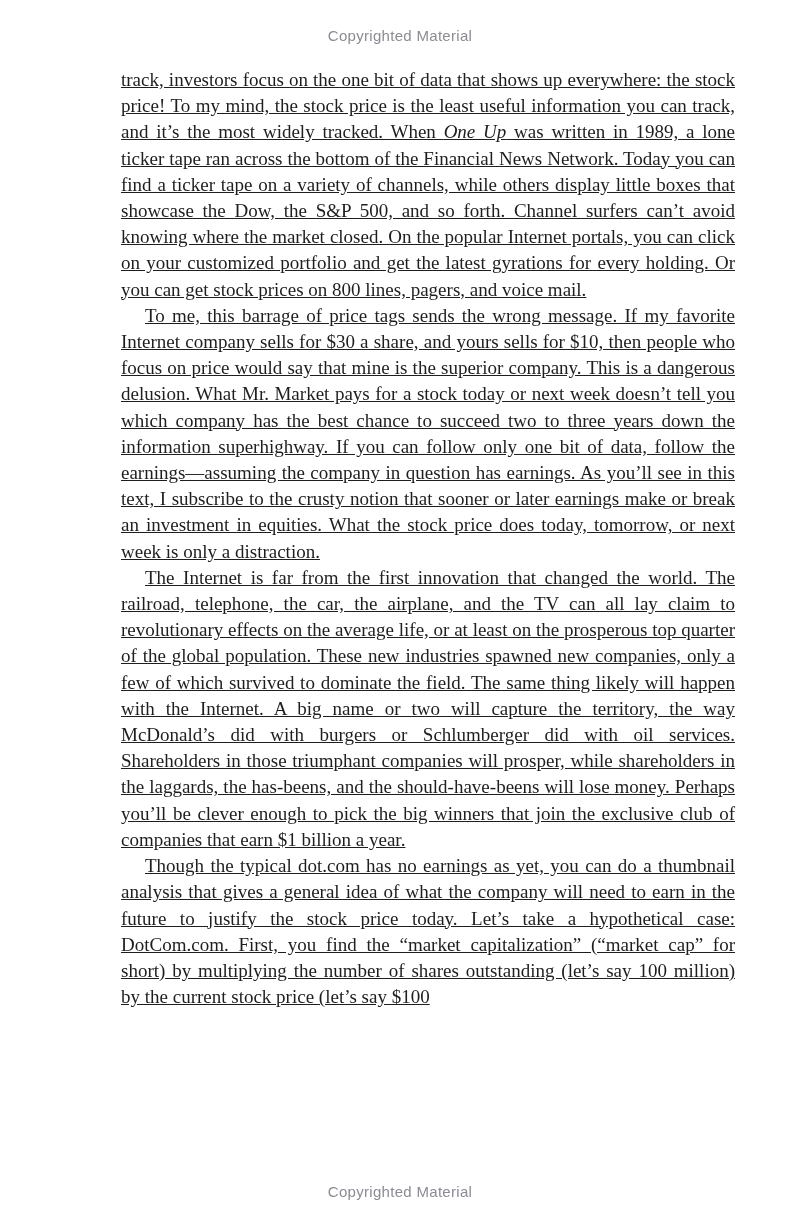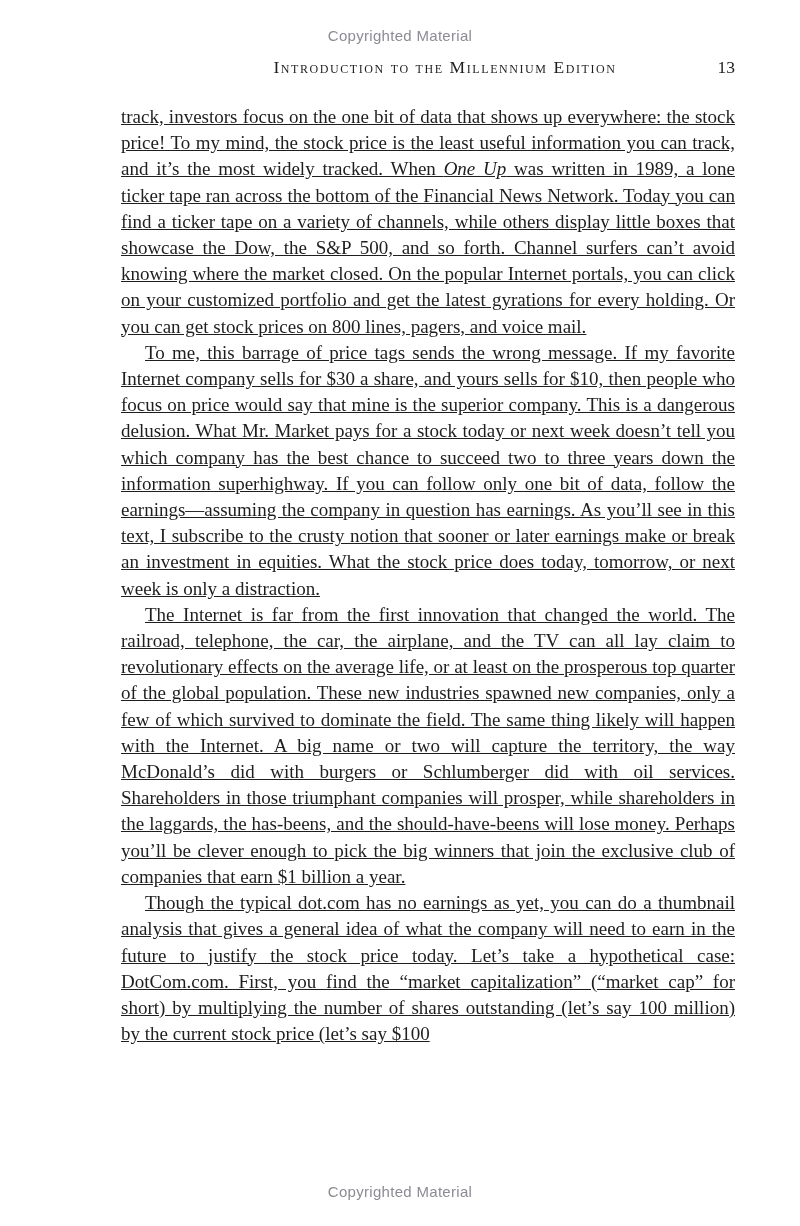--- a/index.html
+++ b/index.html
@@ -77,24 +77,20 @@
 </style>
 </head>
 <body>
 
 <div class="page">
 
   <div class="notice notice-top">Copyrighted Material</div>
 
   <div class="content">
 
-    <div class="running-header">
-      <span class="header-title">Introduction to the Millennium Edition</span>
-      <span class="page-number">13</span>
-    </div>
 
     <div class="body-text">
 
       <p class="para"><span>track, investors focus on the one bit of data that shows up everywhere: the stock price! To my mind, the stock price is the least useful information you can track, and it’s the most widely tracked. When </span><em class="book-title">One Up</em><span> was written in 1989, a lone ticker tape ran across the bottom of the Financial News Network. Today you can find a ticker tape on a variety of channels, while others display little boxes that showcase the Dow, the S&amp;P 500, and so forth. Channel surfers can’t avoid knowing where the market closed. On the popular Internet portals, you can click on your customized portfolio and get the latest gyrations for every holding. Or you can get stock prices on 800 lines, pagers, and voice mail.</span></p>
 
       <p class="para indented">To me, this barrage of price tags sends the wrong message. If my favorite Internet company sells for $30 a share, and yours sells for $10, then people who focus on price would say that mine is the superior company. This is a dangerous delusion. What Mr. Market pays for a stock today or next week doesn’t tell you which company has the best chance to succeed two to three years down the information superhighway. If you can follow only one bit of data, follow the earnings—assuming the company in question has earnings. As you’ll see in this text, I subscribe to the crusty notion that sooner or later earnings make or break an investment in equities. What the stock price does today, tomorrow, or next week is only a distraction.</p>
 
       <p class="para indented">The Internet is far from the first innovation that changed the world. The railroad, telephone, the car, the airplane, and the TV can all lay claim to revolutionary effects on the average life, or at least on the prosperous top quarter of the global population. These new industries spawned new companies, only a few of which survived to dominate the field. The same thing likely will happen with the Internet. A big name or two will capture the territory, the way McDonald’s did with burgers or Schlumberger did with oil services. Shareholders in those triumphant companies will prosper, while shareholders in the laggards, the has-beens, and the should-have-beens will lose money. Perhaps you’ll be clever enough to pick the big winners that join the exclusive club of companies that earn $1 billion a year.</p>
 
       <p class="para indented">Though the typical dot.com has no earnings as yet, you can do a thumbnail analysis that gives a general idea of what the company will need to earn in the future to justify the stock price today. Let’s take a hypothetical case: DotCom.com. First, you find the “market capitalization” (“market cap” for short) by multiplying the number of shares outstanding (let’s say 100 million) by the current stock price (let’s say $100</p>

